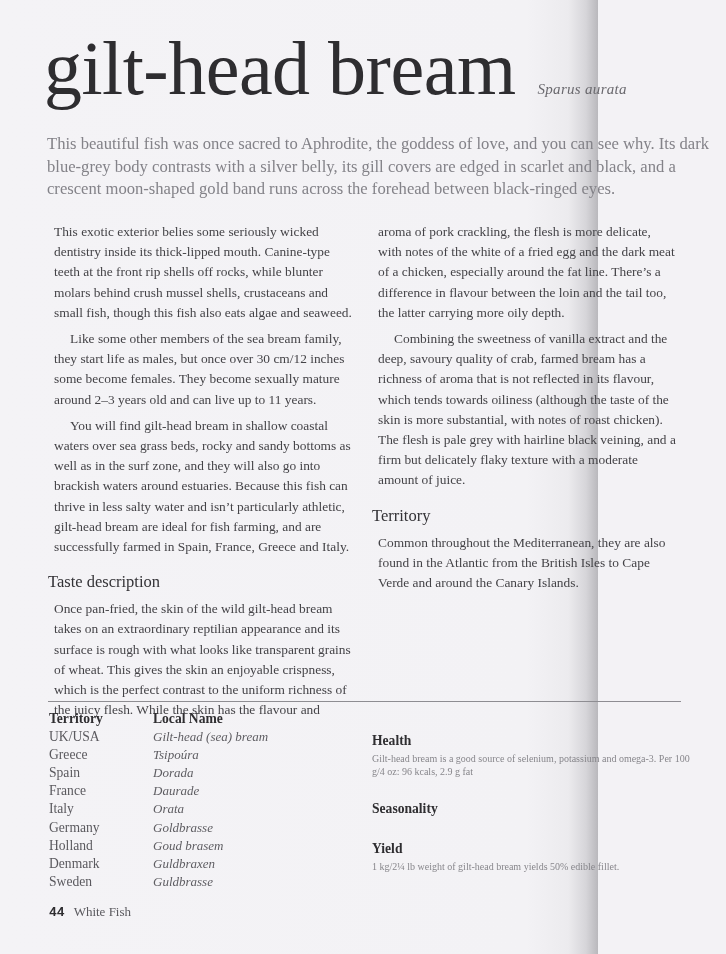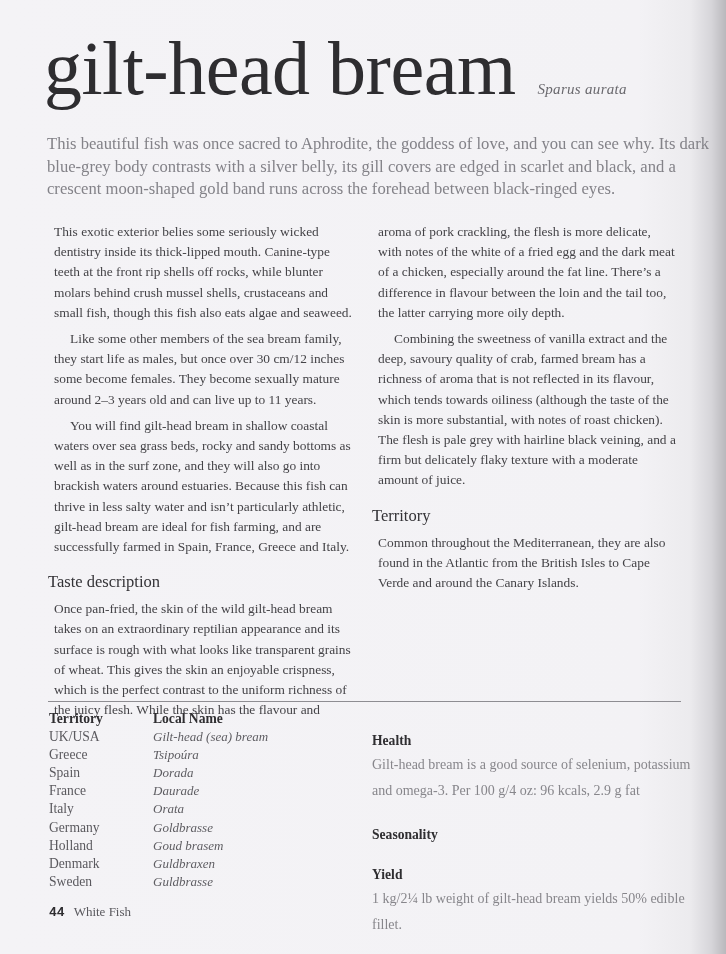--- a/index.html
+++ b/index.html
@@ -11,21 +11,21 @@
       height: 954px;
       position: relative;
       overflow: hidden;
       background: #f3f2f5;
       font-family: "Liberation Serif", "DejaVu Serif", serif;
       color: #3a3a3c;
     }
     .page {
       position: absolute;
       left: 0; top: 0;
-      width: 726px; height: 954px;
+      width: 598px; height: 954px;
       background: linear-gradient(to right, #f4f3f6 0%, #f3f2f5 88%, #ecebee 95%, #d6d5d9 98%, #b9b8bc 100%);
     }
     .title-row {
       position: absolute;
       left: 44px;
       top: 30px;
       display: flex;
       align-items: baseline;
       white-space: nowrap;
     }
@@ -98,22 +98,22 @@
       width: 320px;
     }
     .facts h4 {
       margin: 0;
       font-size: 13.6px;
       line-height: 18px;
       color: #2f2e31;
     }
     .facts p {
       margin: 2px 0 0 0;
-      font-size: 14px;
-      line-height: 26px;
+      font-size: 10px;
+      line-height: 13px;
       color: #87868b;
     }
     .facts .block { margin-bottom: 22px; }
     .footer {
       position: absolute;
       left: 49px;
       top: 904px;
       font-size: 13px;
       color: #5a595e;
     }

